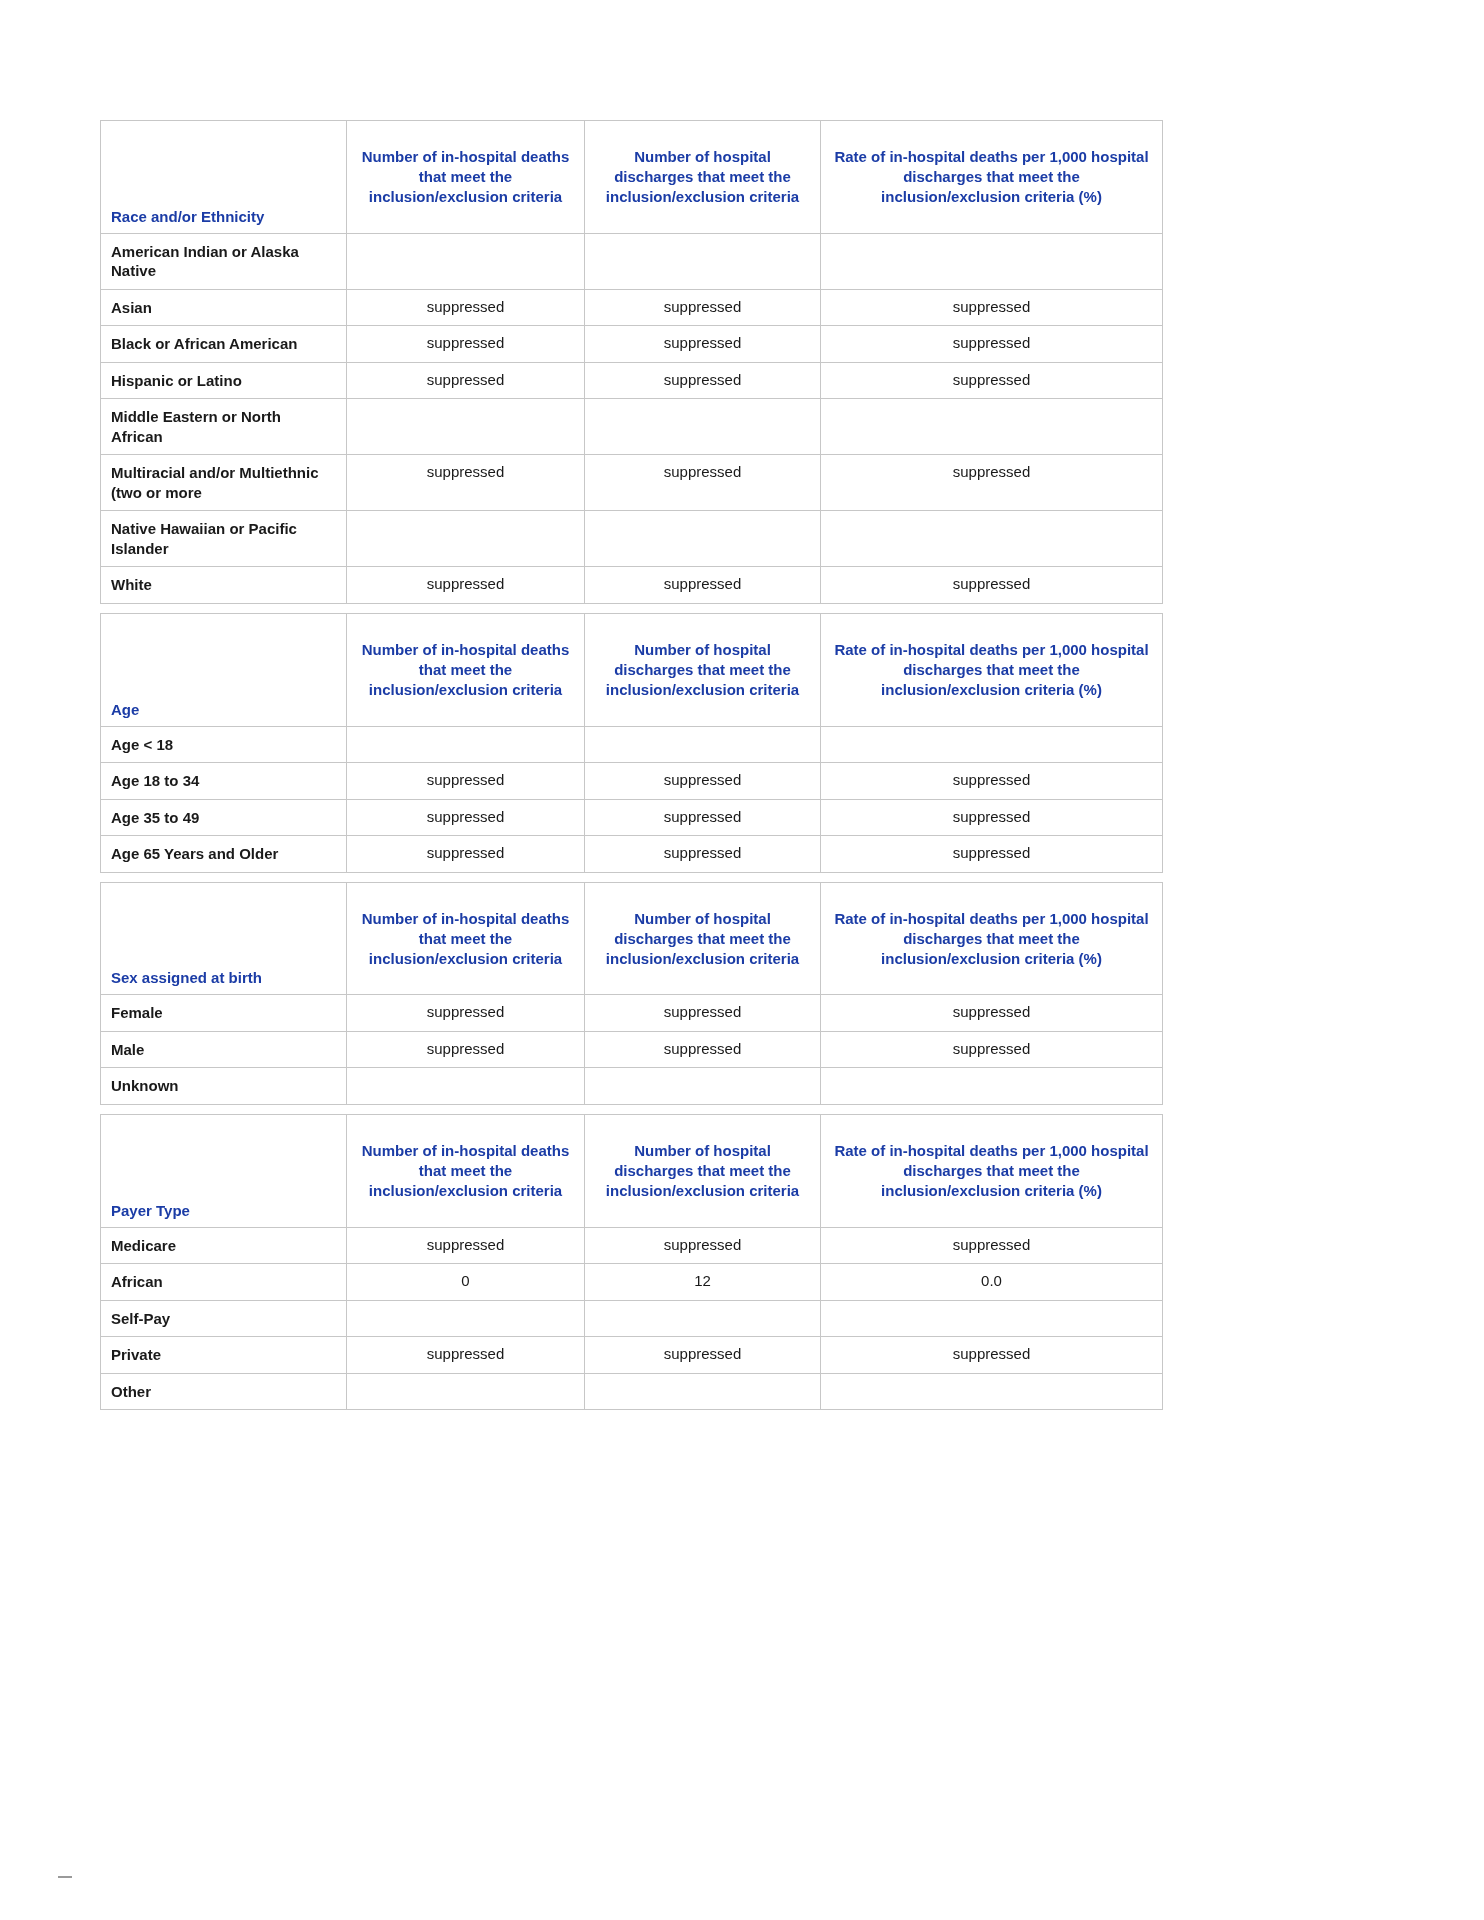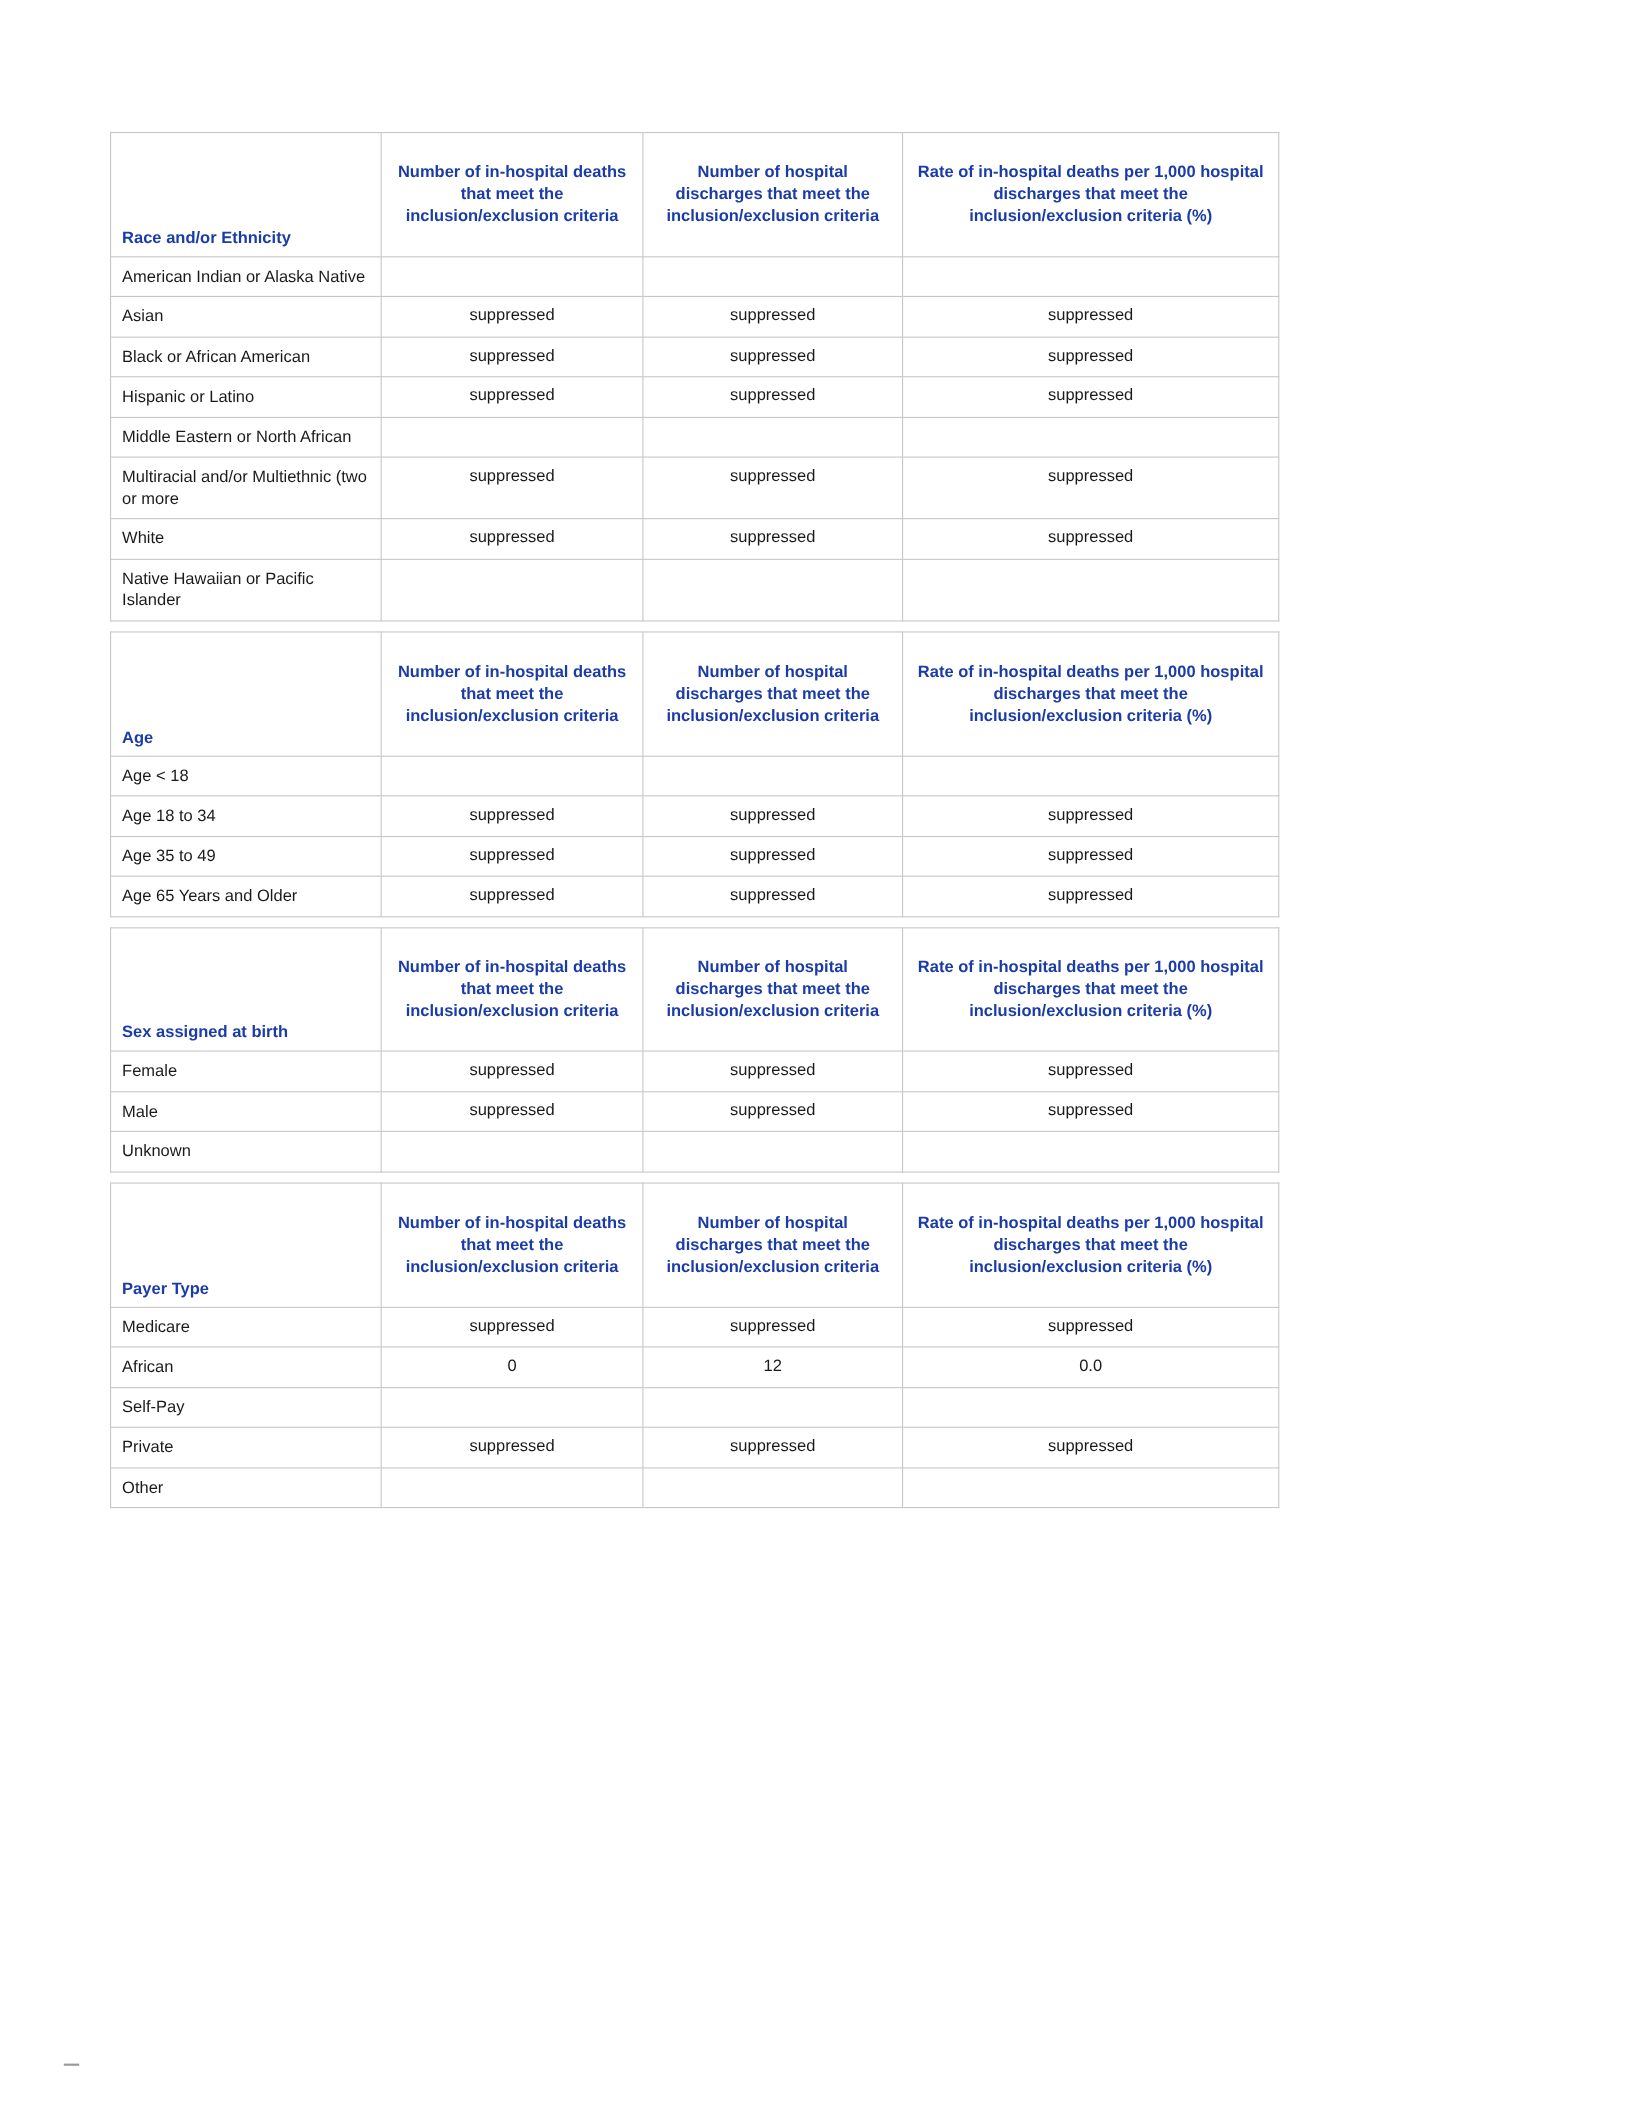--- a/index.html
+++ b/index.html
@@ -43,21 +43,21 @@
   th.col {
     color: #1b3ca6;
     font-size: 15px;
     font-weight: bold;
     text-align: center;
     vertical-align: middle;
     padding: 26px 12px;
     line-height: 1.33;
   }
   td.lbl {
-    font-weight: normal;
+    font-weight: bold;
     font-size: 15px;
     text-align: left;
     vertical-align: top;
     padding: 8px 10px;
     line-height: 1.3;
   }
   td.val {
     font-size: 15px;
     text-align: center;
     vertical-align: top;
@@ -123,30 +123,30 @@
         <td class="val"></td>
         <td class="val"></td>
       </tr>
       <tr>
         <td class="lbl">Multiracial and/or Multiethnic (two or more</td>
         <td class="val">suppressed</td>
         <td class="val">suppressed</td>
         <td class="val">suppressed</td>
       </tr>
       <tr>
+        <td class="lbl">Native Hawaiian or Pacific Islander</td>
+        <td class="val"></td>
+        <td class="val"></td>
+        <td class="val"></td>
+      </tr>
+      <tr>
         <td class="lbl">White</td>
         <td class="val">suppressed</td>
         <td class="val">suppressed</td>
         <td class="val">suppressed</td>
-      </tr>
-      <tr>
-        <td class="lbl">Native Hawaiian or Pacific Islander</td>
-        <td class="val"></td>
-        <td class="val"></td>
-        <td class="val"></td>
       </tr>
     </tbody>
   </table>
 
   <table class="data-table">
     <colgroup>
         <col class="c1">
         <col class="c2">
         <col class="c3">
         <col class="c4">

